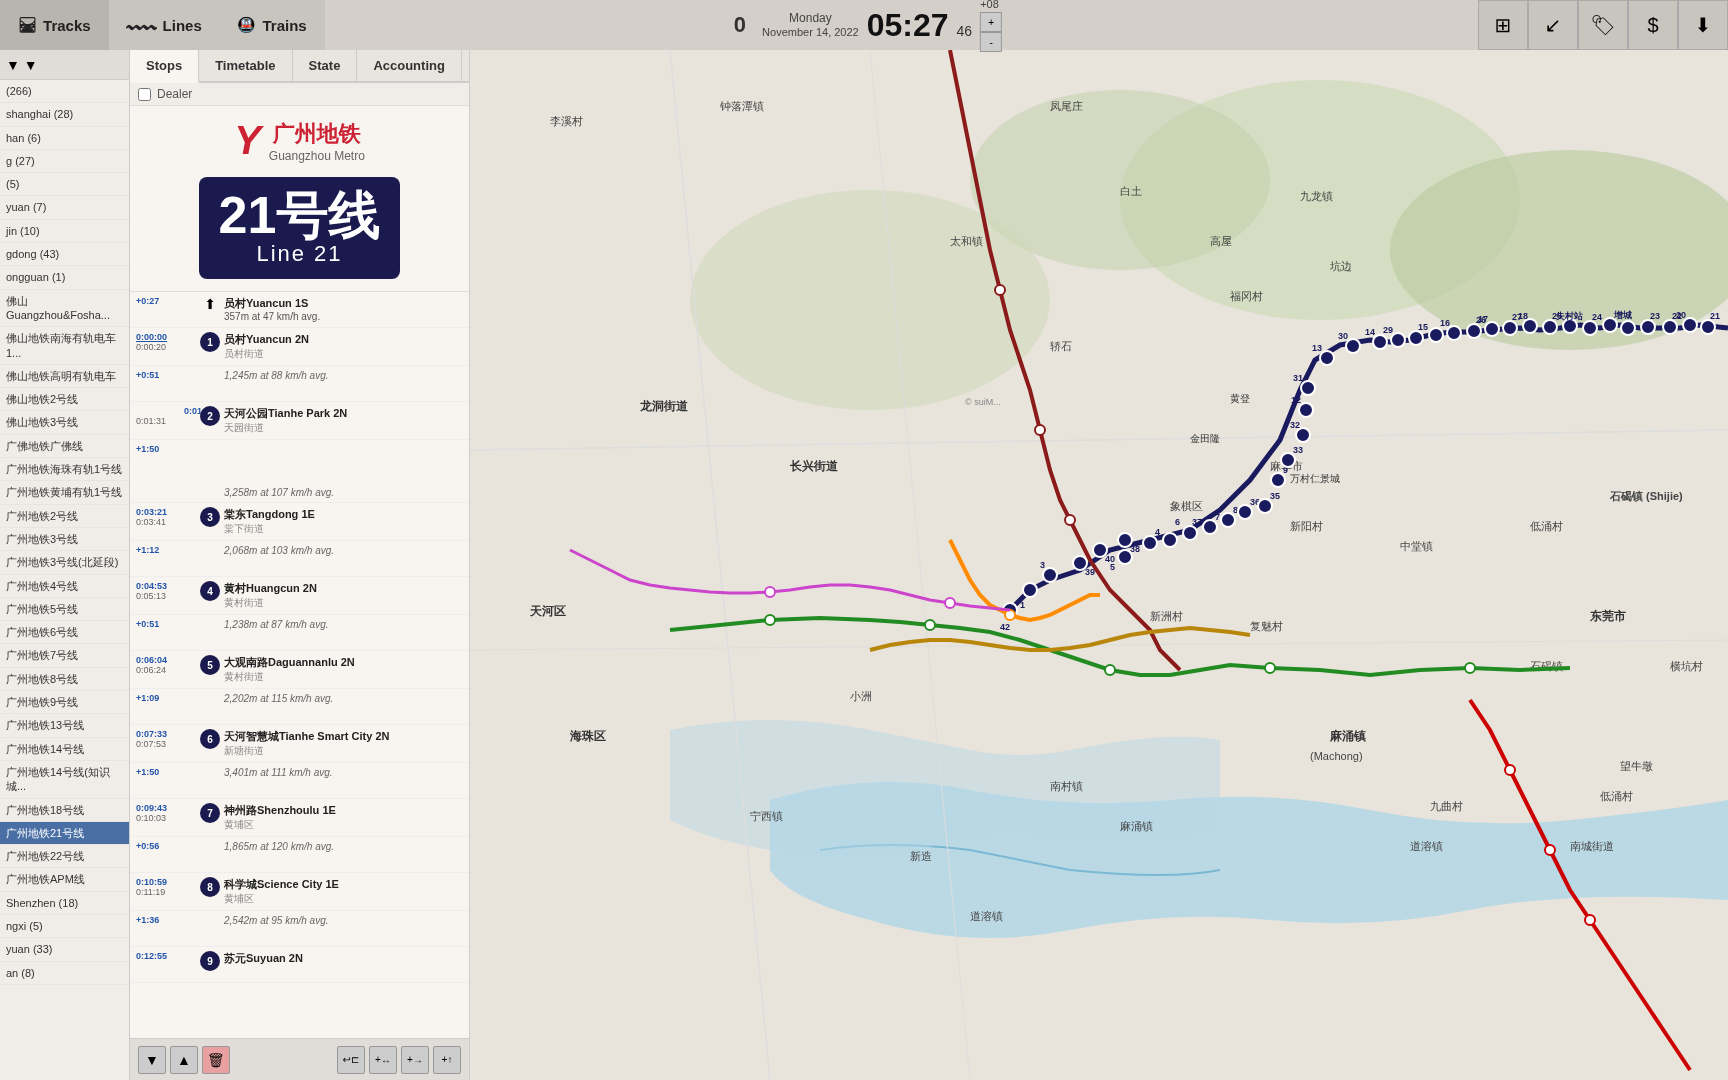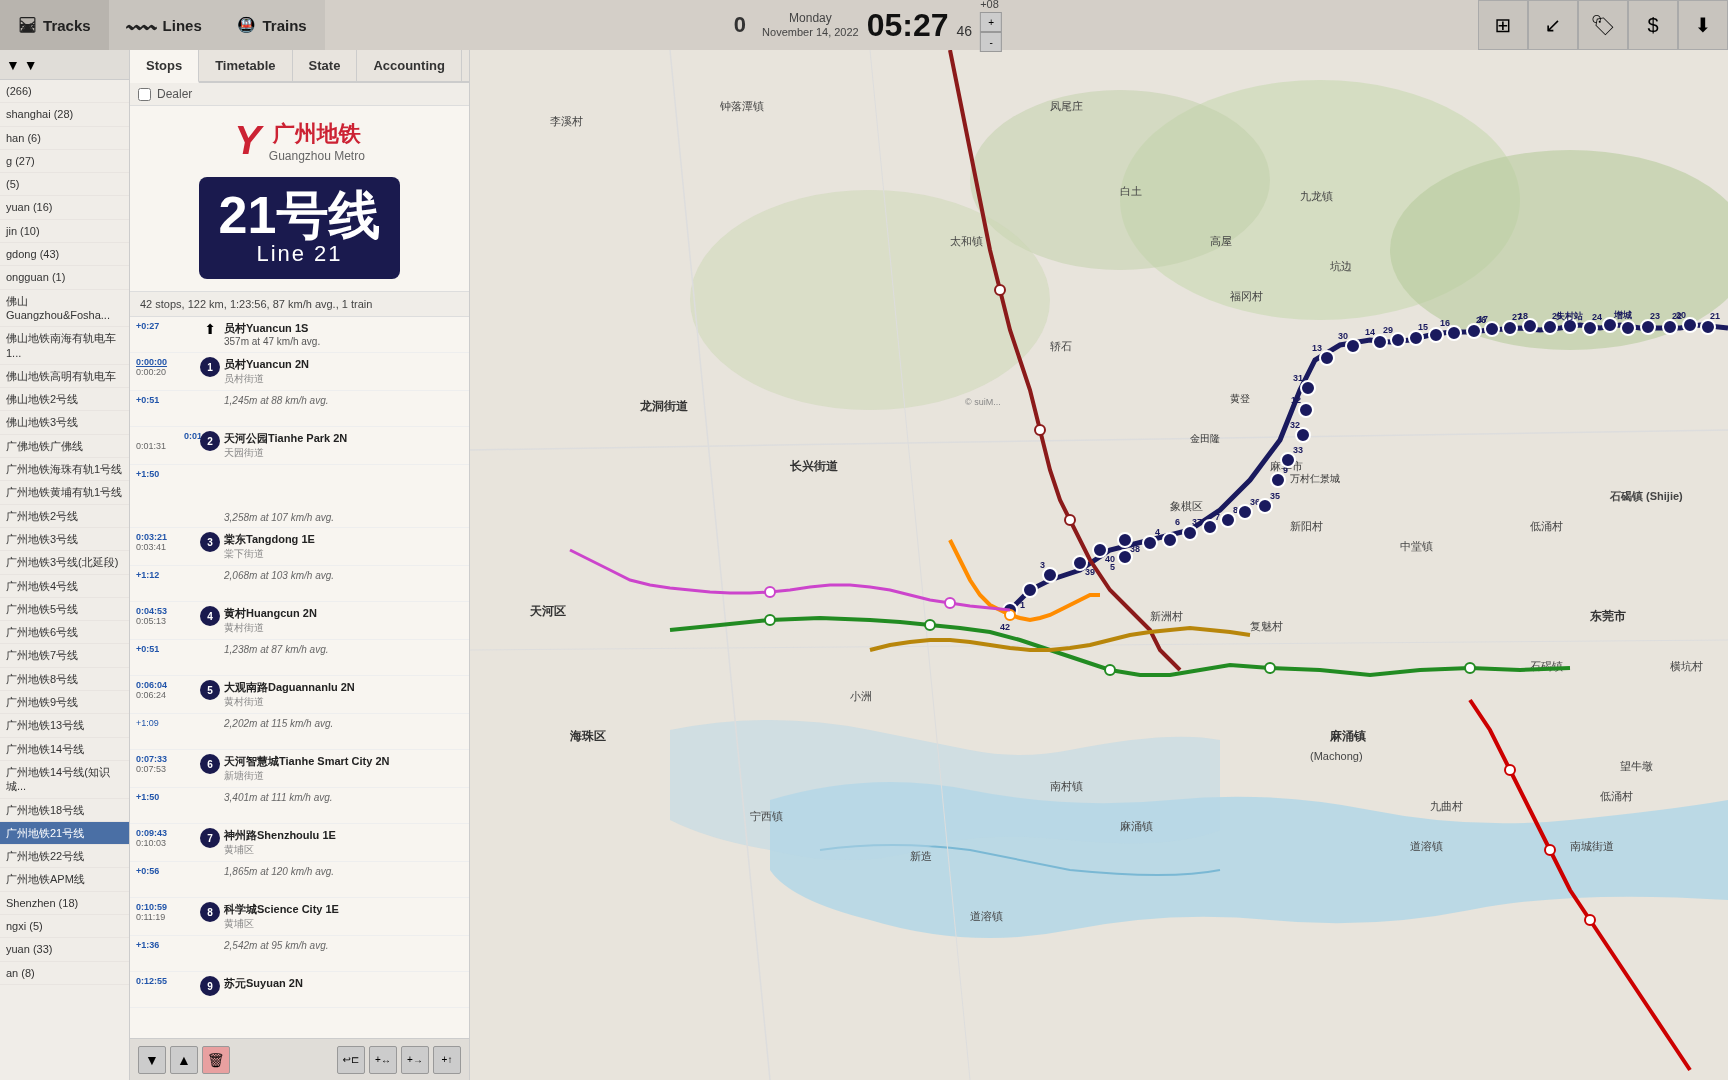--- a/index.html
+++ b/index.html
@@ -175,21 +175,21 @@
   <div class="sidebar-filter">
     <span class="filter-icon">▼</span>
     <span class="filter-icon">▼</span>
   </div>
   <div id="sidebar-items">
       <div class="sidebar-item">(266)</div>
       <div class="sidebar-item">shanghai (28)</div>
       <div class="sidebar-item">han (6)</div>
       <div class="sidebar-item">g (27)</div>
       <div class="sidebar-item">(5)</div>
-      <div class="sidebar-item">yuan (16)</div>
+      <div class="sidebar-item">yuan (7)</div>
       <div class="sidebar-item">jin (10)</div>
       <div class="sidebar-item">gdong (43)</div>
       <div class="sidebar-item">ongguan (1)</div>
       <div class="sidebar-item">佛山Guangzhou&amp;Fosha...</div>
       <div class="sidebar-item">佛山地铁南海有轨电车1...</div>
       <div class="sidebar-item">佛山地铁高明有轨电车</div>
       <div class="sidebar-item">佛山地铁2号线</div>
       <div class="sidebar-item">佛山地铁3号线</div>
       <div class="sidebar-item">广佛地铁广佛线</div>
       <div class="sidebar-item">广州地铁海珠有轨1号线</div>
@@ -238,23 +238,20 @@
         <div id="logo-text">广州地铁</div>
         <div id="logo-sub">Guangzhou Metro</div>
       </div>
     </div>
     <div id="line-badge">
       <div id="line-number">21号线</div>
       <div id="line-name">Line  21</div>
     </div>
   </div>
 
-  <div id="line-stats">
-    <span>42 stops, 122 km, 1:23:56, 87 km/h avg., 1 train</span>
-  </div>
 
   <div id="stops-list">
       <div class="stop-row">
       <div class="stop-times" style="color:#2255aa;font-weight:bold;">+0:27</div>
       <div class="stop-num-col">
           <span style="font-size:14px;">⬆</span>
         </div>
       <div class="stop-info">
         <div class="stop-name">员村Yuancun 1S</div>
         <div class="stop-speed">357m at 47 km/h avg.</div>
@@ -347,21 +344,21 @@
       </div>
       <div class="stop-num-col">
         <div class="stop-num-circle">5</div>
       </div>
       <div class="stop-info">
         <div class="stop-name">大观南路Daguannanlu 2N</div>
         <div class="stop-sub">黄村街道</div>
       </div>
     </div>
       <div class="stop-row">
-      <div class="stop-times" style="color:#2255aa;font-weight:normal;">+1:09</div>
+      <div class="stop-times" style="color:#2255aa;font-weight:bold;">+1:09</div>
       <div class="stop-num-col"></div>
       <div class="stop-info">
         <div class="stop-speed" style="color:#666;font-style:italic;">2,202m at 115 km/h avg.</div>
       </div>
     </div>
       <div class="stop-row">
       <div class="stop-times">
         <div style="color:#2255aa;font-weight:bold;">0:07:33</div>
         <div>0:07:53</div>
       </div>

